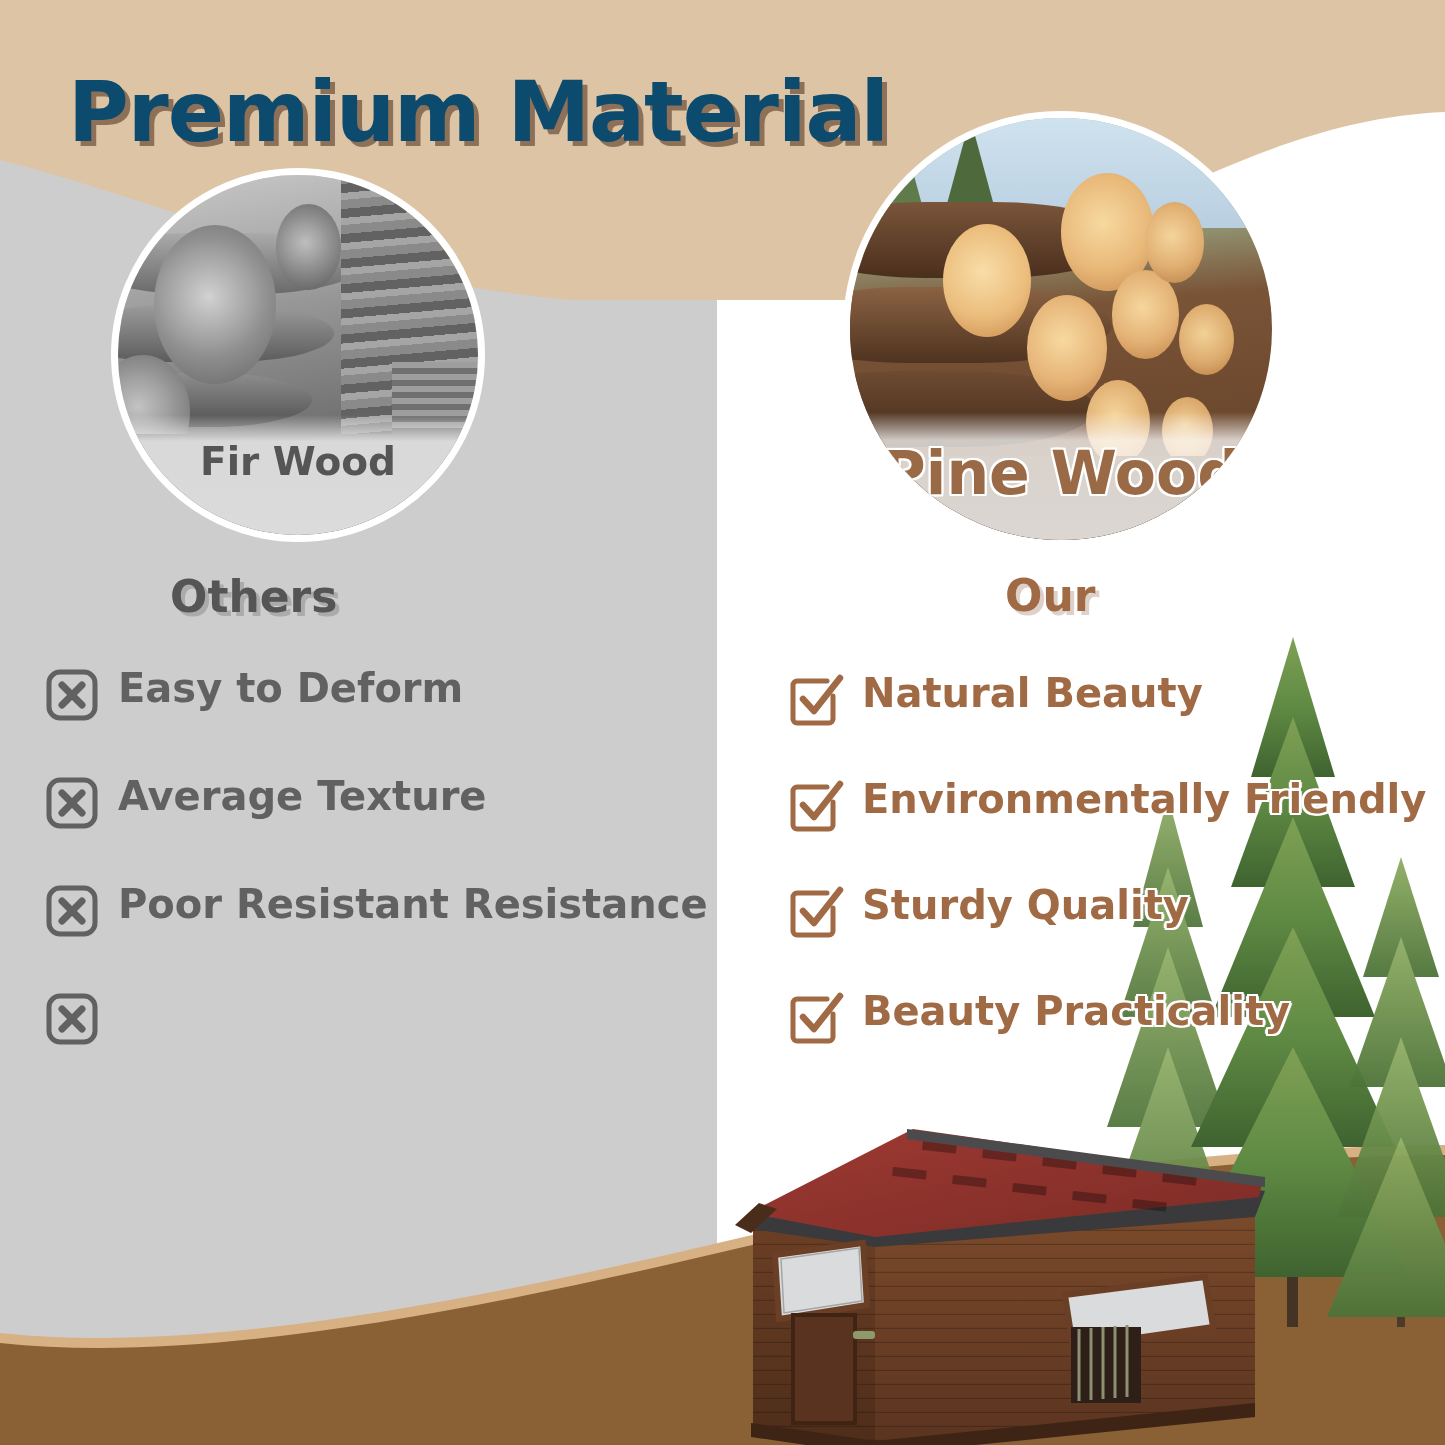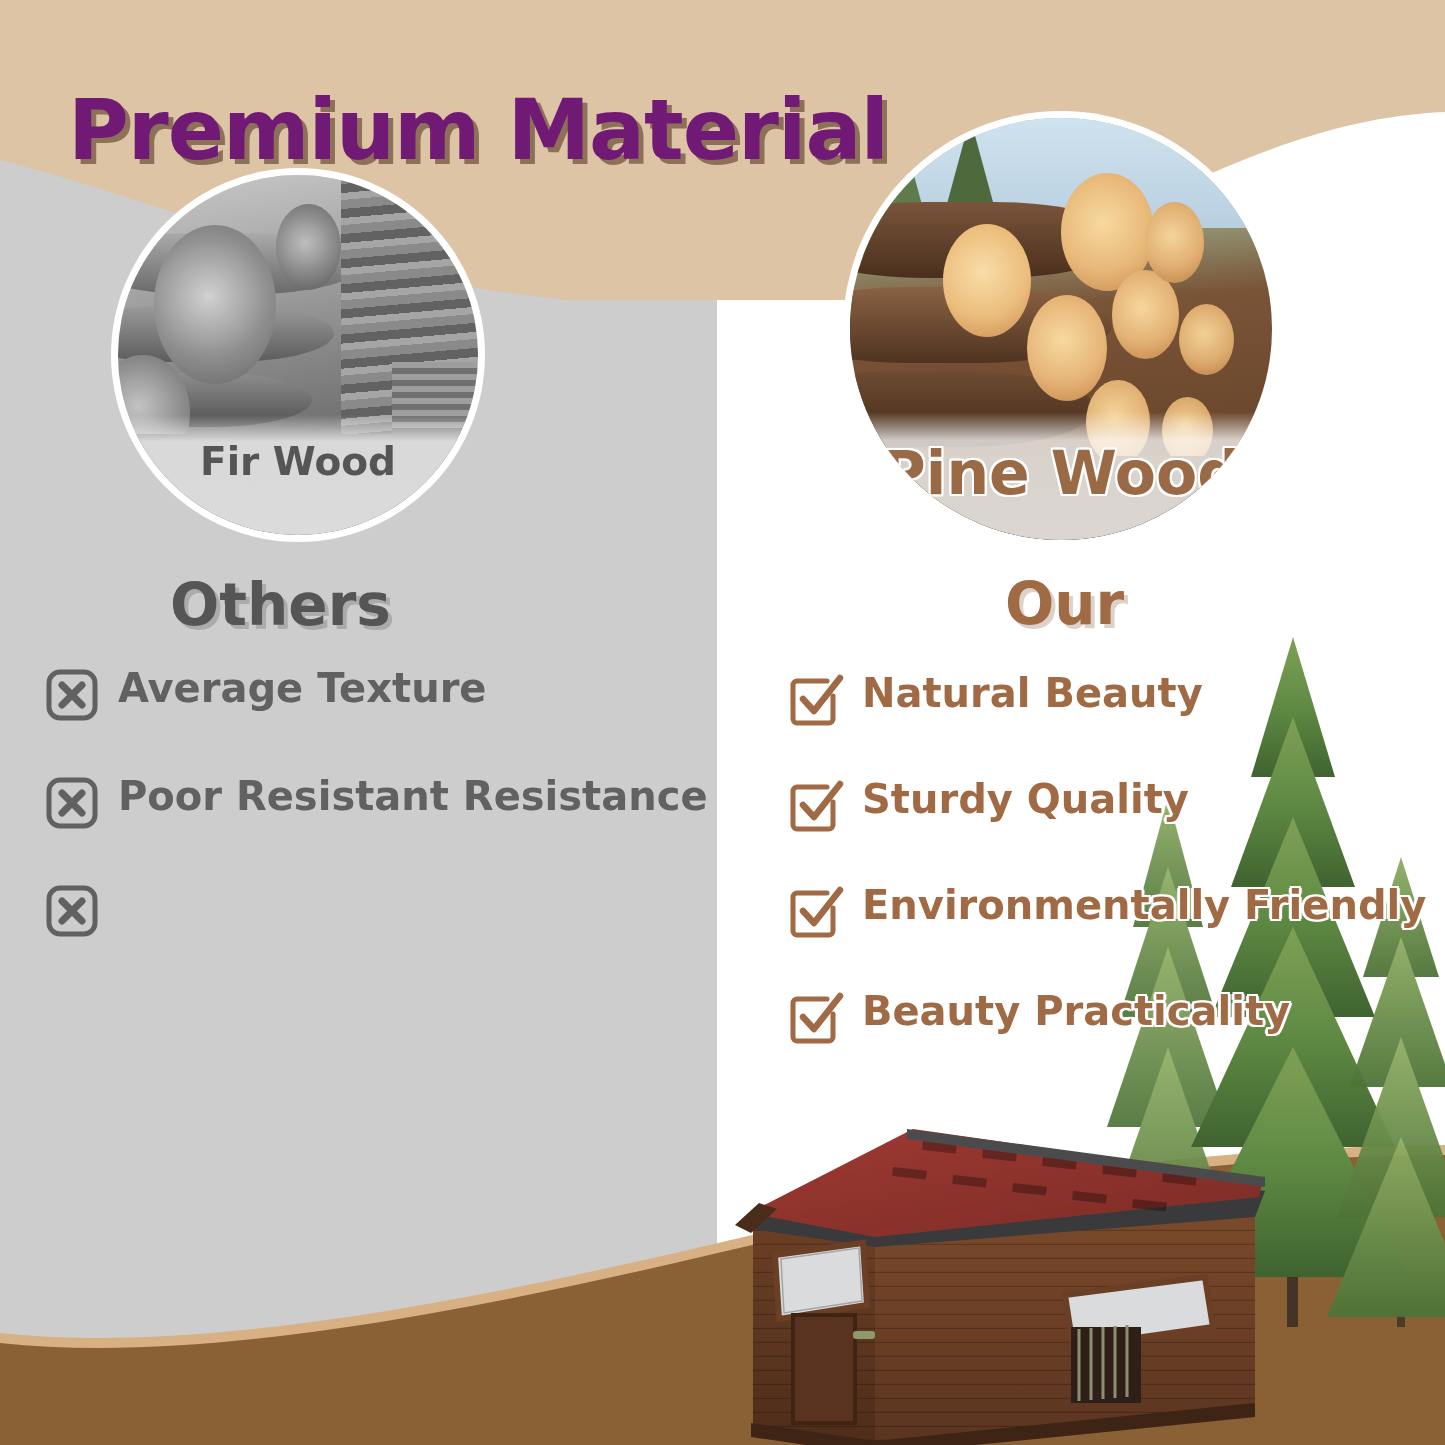--- a/index.html
+++ b/index.html
@@ -47,27 +47,27 @@
     width: 1445px;
     height: 300px;
     z-index: 3;
     pointer-events: none;
   }
   .header-band svg { display: block; }
 
   .header-title {
     position: absolute;
     left: 68px;
-    top: 26px;
+    top: 8px;
     z-index: 6;
     font-family: "DejaVu Sans", sans-serif;
     font-weight: bold;
     font-size: 83px;
     letter-spacing: -1px;
-    color: #701a75;
+    color: #0c4a6e;
     text-shadow: 5px 5px 0 rgba(74, 43, 26, 0.55);
     white-space: nowrap;
   }
 
   
   .bottom-band {
     position: absolute;
     left: 0;
     bottom: 0;
     width: 1445px;
@@ -143,21 +143,21 @@
     position: absolute;
     border-radius: 40% / 50%;
   }
 
   
   .col-heading {
     position: absolute;
     z-index: 6;
     font-family: "DejaVu Sans", sans-serif;
     font-weight: bold;
-    font-size: 58px;
+    font-size: 44px;
     white-space: nowrap;
   }
   .heading-others {
     left: 170px;
     top: 571px;
     color: #555555;
     text-shadow: 4px 4px 0 rgba(120,120,120,0.40);
   }
   .heading-our {
     left: 1005px;
@@ -326,48 +326,57 @@
       <div style="position:absolute;left:0;top:80%;width:100%;height:20%;background:linear-gradient(180deg,#6b4d31,#4c3520);"></div>
     </div>
     <div class="circle-caption">Pine Wood</div>
   </div>
 
   <div class="col-heading heading-others">Others</div>
   <div class="col-heading heading-our">Our</div>
 
   <div class="feature-list list-others">
 
-
     <div class="feature-row">
       <span class="feature-icon">
         <svg viewBox="0 0 52 52">
           <rect x="3" y="3" width="46" height="46" rx="11" ry="11" fill="none" stroke="#616161" stroke-width="5"></rect>
           <path d="M16,16 L36,36 M36,16 L16,36" fill="none" stroke="#616161" stroke-width="7" stroke-linecap="round"></path>
         </svg>
       </span>
-      <span class="feature-label">Average Texture</span>
+      <span class="feature-label">Easy to Deform</span>
     </div>
 
     <div class="feature-row">
       <span class="feature-icon">
         <svg viewBox="0 0 52 52">
           <rect x="3" y="3" width="46" height="46" rx="11" ry="11" fill="none" stroke="#616161" stroke-width="5"></rect>
           <path d="M16,16 L36,36 M36,16 L16,36" fill="none" stroke="#616161" stroke-width="7" stroke-linecap="round"></path>
         </svg>
       </span>
-      <span class="feature-label">Poor Resistant Resistance</span>
+      <span class="feature-label">Average Texture</span>
     </div>
 
     <div class="feature-row">
       <span class="feature-icon">
         <svg viewBox="0 0 52 52">
           <rect x="3" y="3" width="46" height="46" rx="11" ry="11" fill="none" stroke="#616161" stroke-width="5"></rect>
           <path d="M16,16 L36,36 M36,16 L16,36" fill="none" stroke="#616161" stroke-width="7" stroke-linecap="round"></path>
         </svg>
       </span>
+      <span class="feature-label">Poor Resistant Resistance</span>
+    </div>
+
+    <div class="feature-row">
+      <span class="feature-icon">
+        <svg viewBox="0 0 52 52">
+          <rect x="3" y="3" width="46" height="46" rx="11" ry="11" fill="none" stroke="#616161" stroke-width="5"></rect>
+          <path d="M16,16 L36,36 M36,16 L16,36" fill="none" stroke="#616161" stroke-width="7" stroke-linecap="round"></path>
+        </svg>
+      </span>
     </div>
 
   </div>
 
   <div class="feature-list list-our">
 
     <div class="feature-row">
       <span class="feature-icon">
         <svg viewBox="0 0 52 52">
           <path d="M43,22 L43,45 A4,4 0 0 1 39,49 L7,49 A4,4 0 0 1 3,45 L3,11 A4,4 0 0 1 7,7 L37,7" fill="none" stroke="#a06a45" stroke-width="5" stroke-linecap="round"></path>
@@ -377,31 +386,31 @@
       <span class="feature-label">Natural Beauty</span>
     </div>
 
     <div class="feature-row">
       <span class="feature-icon">
         <svg viewBox="0 0 52 52">
           <path d="M43,22 L43,45 A4,4 0 0 1 39,49 L7,49 A4,4 0 0 1 3,45 L3,11 A4,4 0 0 1 7,7 L37,7" fill="none" stroke="#a06a45" stroke-width="5" stroke-linecap="round"></path>
           <path d="M13,25 L24,37 L50,4" fill="none" stroke="#a06a45" stroke-width="6.5" stroke-linecap="round" stroke-linejoin="round"></path>
         </svg>
       </span>
-      <span class="feature-label">Sturdy Quality</span>
+      <span class="feature-label">Environmentally Friendly</span>
     </div>
 
     <div class="feature-row">
       <span class="feature-icon">
         <svg viewBox="0 0 52 52">
           <path d="M43,22 L43,45 A4,4 0 0 1 39,49 L7,49 A4,4 0 0 1 3,45 L3,11 A4,4 0 0 1 7,7 L37,7" fill="none" stroke="#a06a45" stroke-width="5" stroke-linecap="round"></path>
           <path d="M13,25 L24,37 L50,4" fill="none" stroke="#a06a45" stroke-width="6.5" stroke-linecap="round" stroke-linejoin="round"></path>
         </svg>
       </span>
-      <span class="feature-label">Environmentally Friendly</span>
+      <span class="feature-label">Sturdy Quality</span>
     </div>
 
     <div class="feature-row">
       <span class="feature-icon">
         <svg viewBox="0 0 52 52">
           <path d="M43,22 L43,45 A4,4 0 0 1 39,49 L7,49 A4,4 0 0 1 3,45 L3,11 A4,4 0 0 1 7,7 L37,7" fill="none" stroke="#a06a45" stroke-width="5" stroke-linecap="round"></path>
           <path d="M13,25 L24,37 L50,4" fill="none" stroke="#a06a45" stroke-width="6.5" stroke-linecap="round" stroke-linejoin="round"></path>
         </svg>
       </span>
       <span class="feature-label">Beauty Practicality</span>

